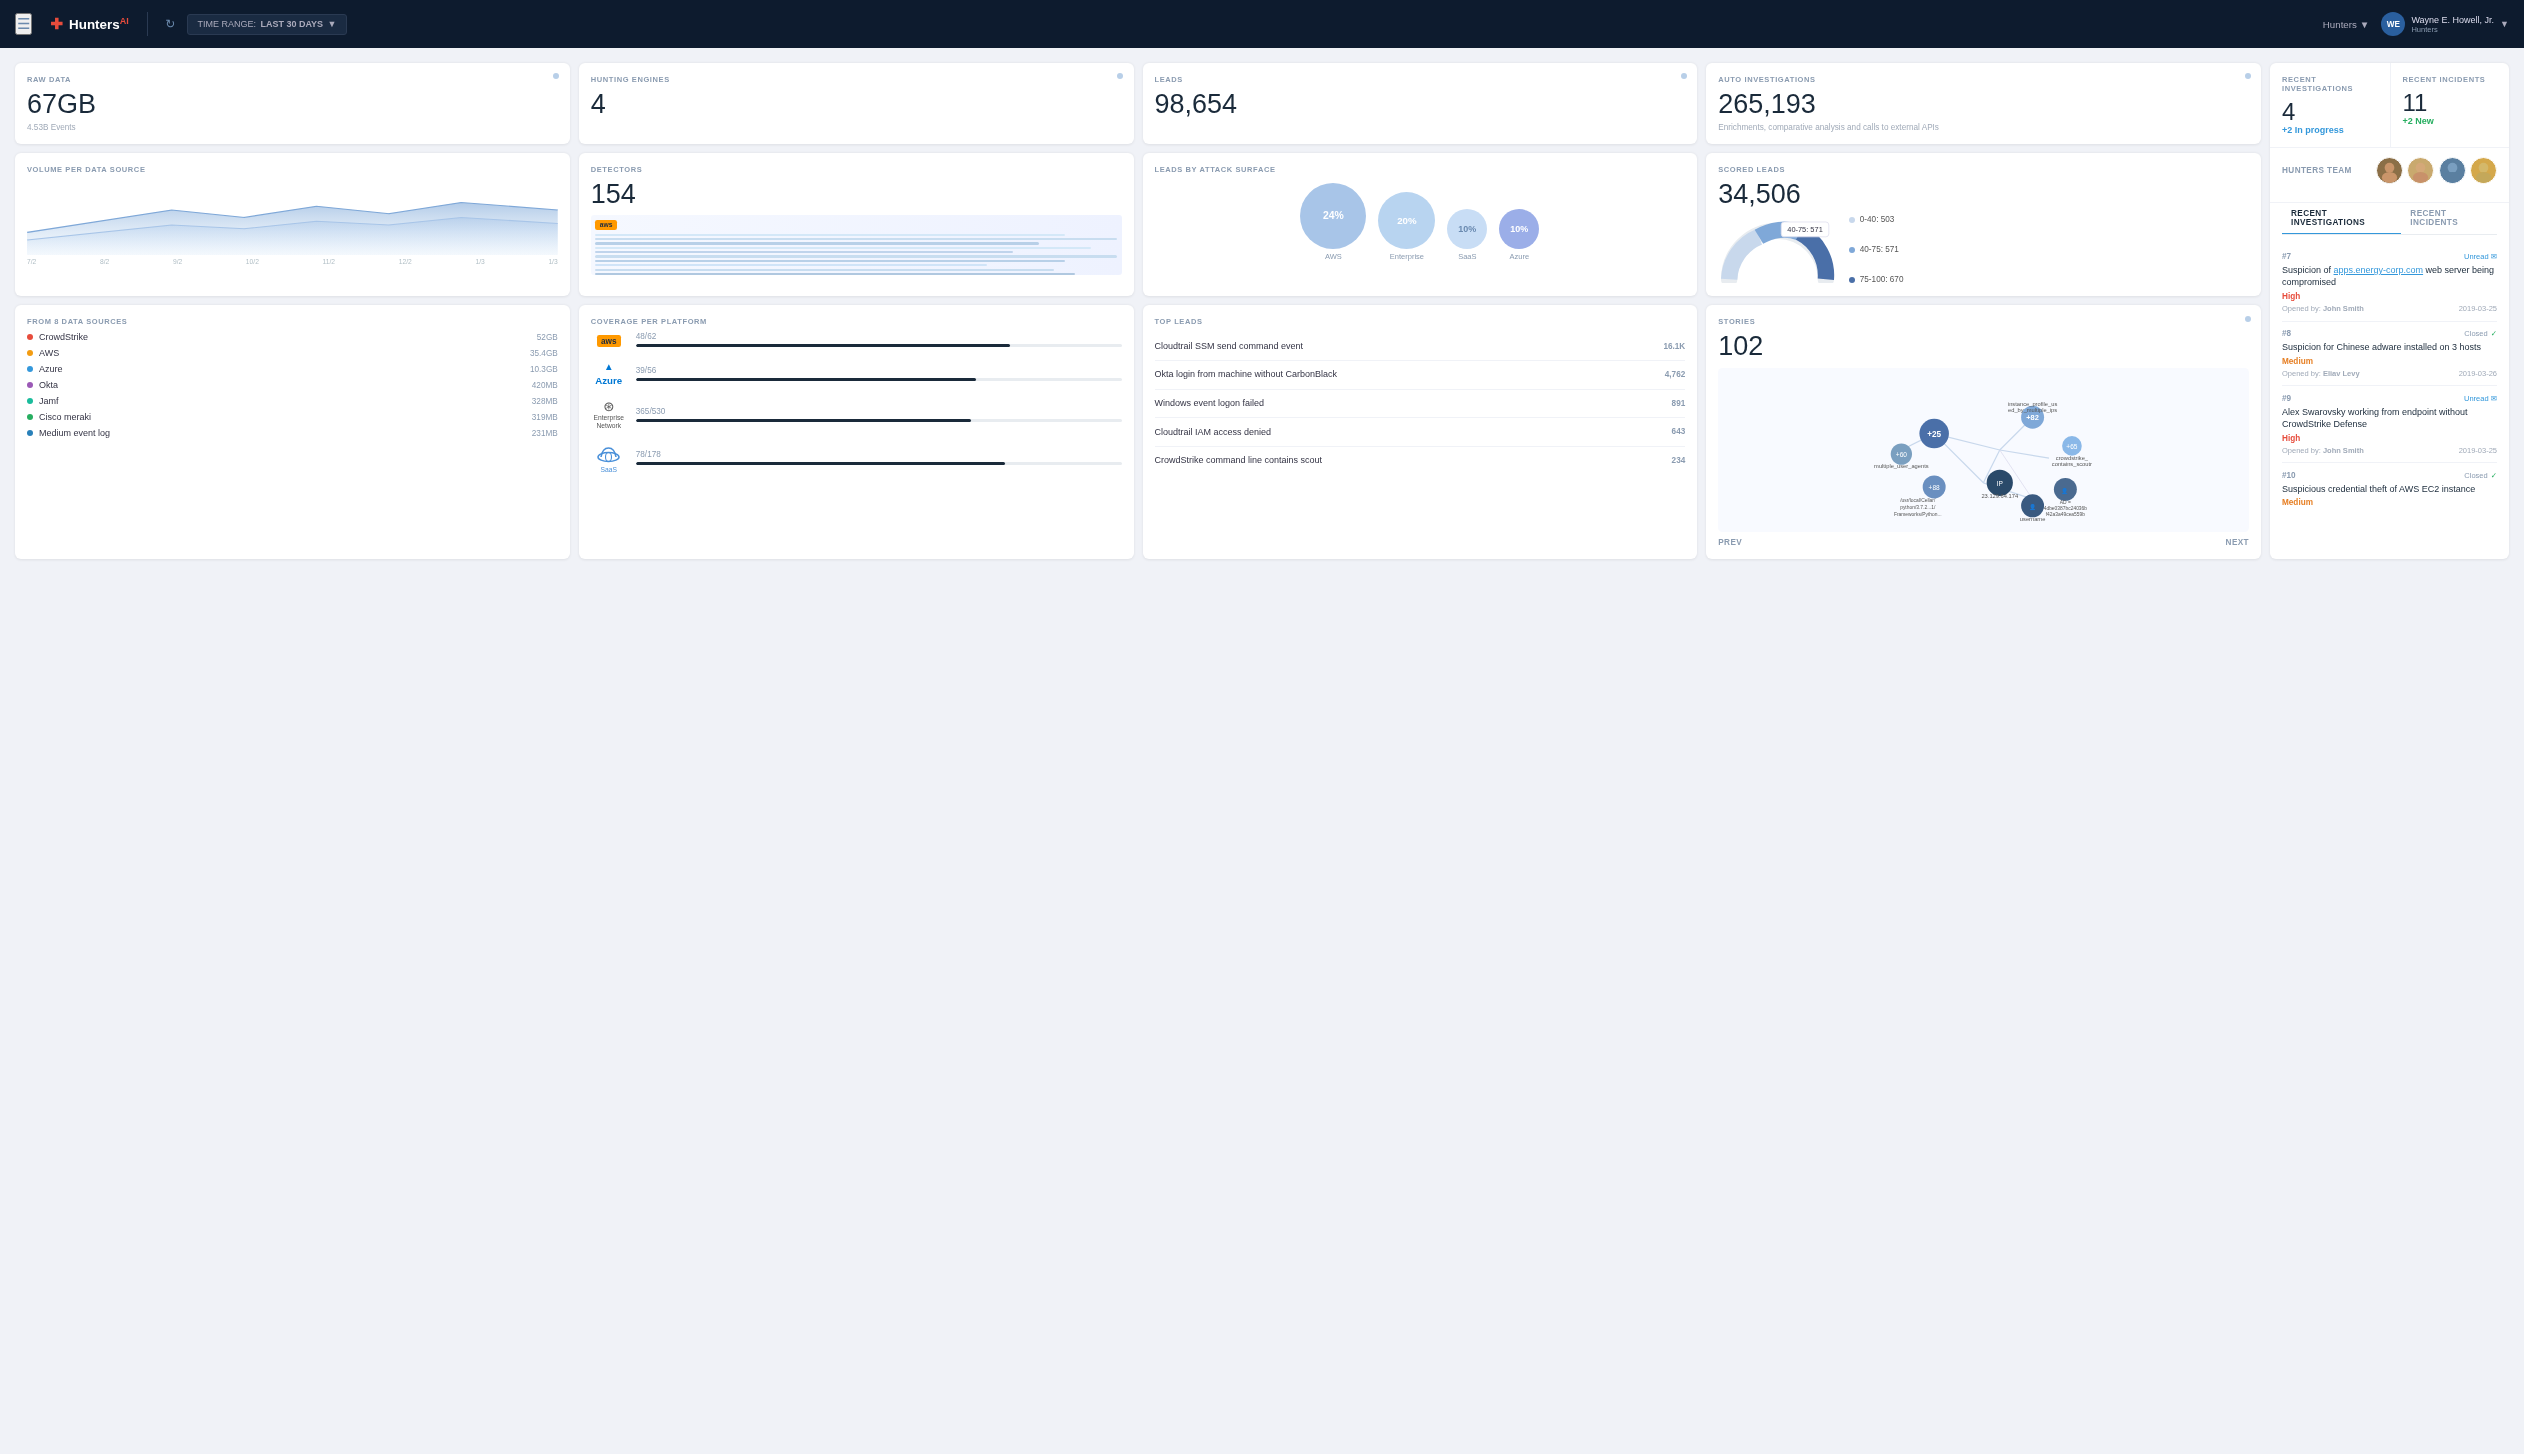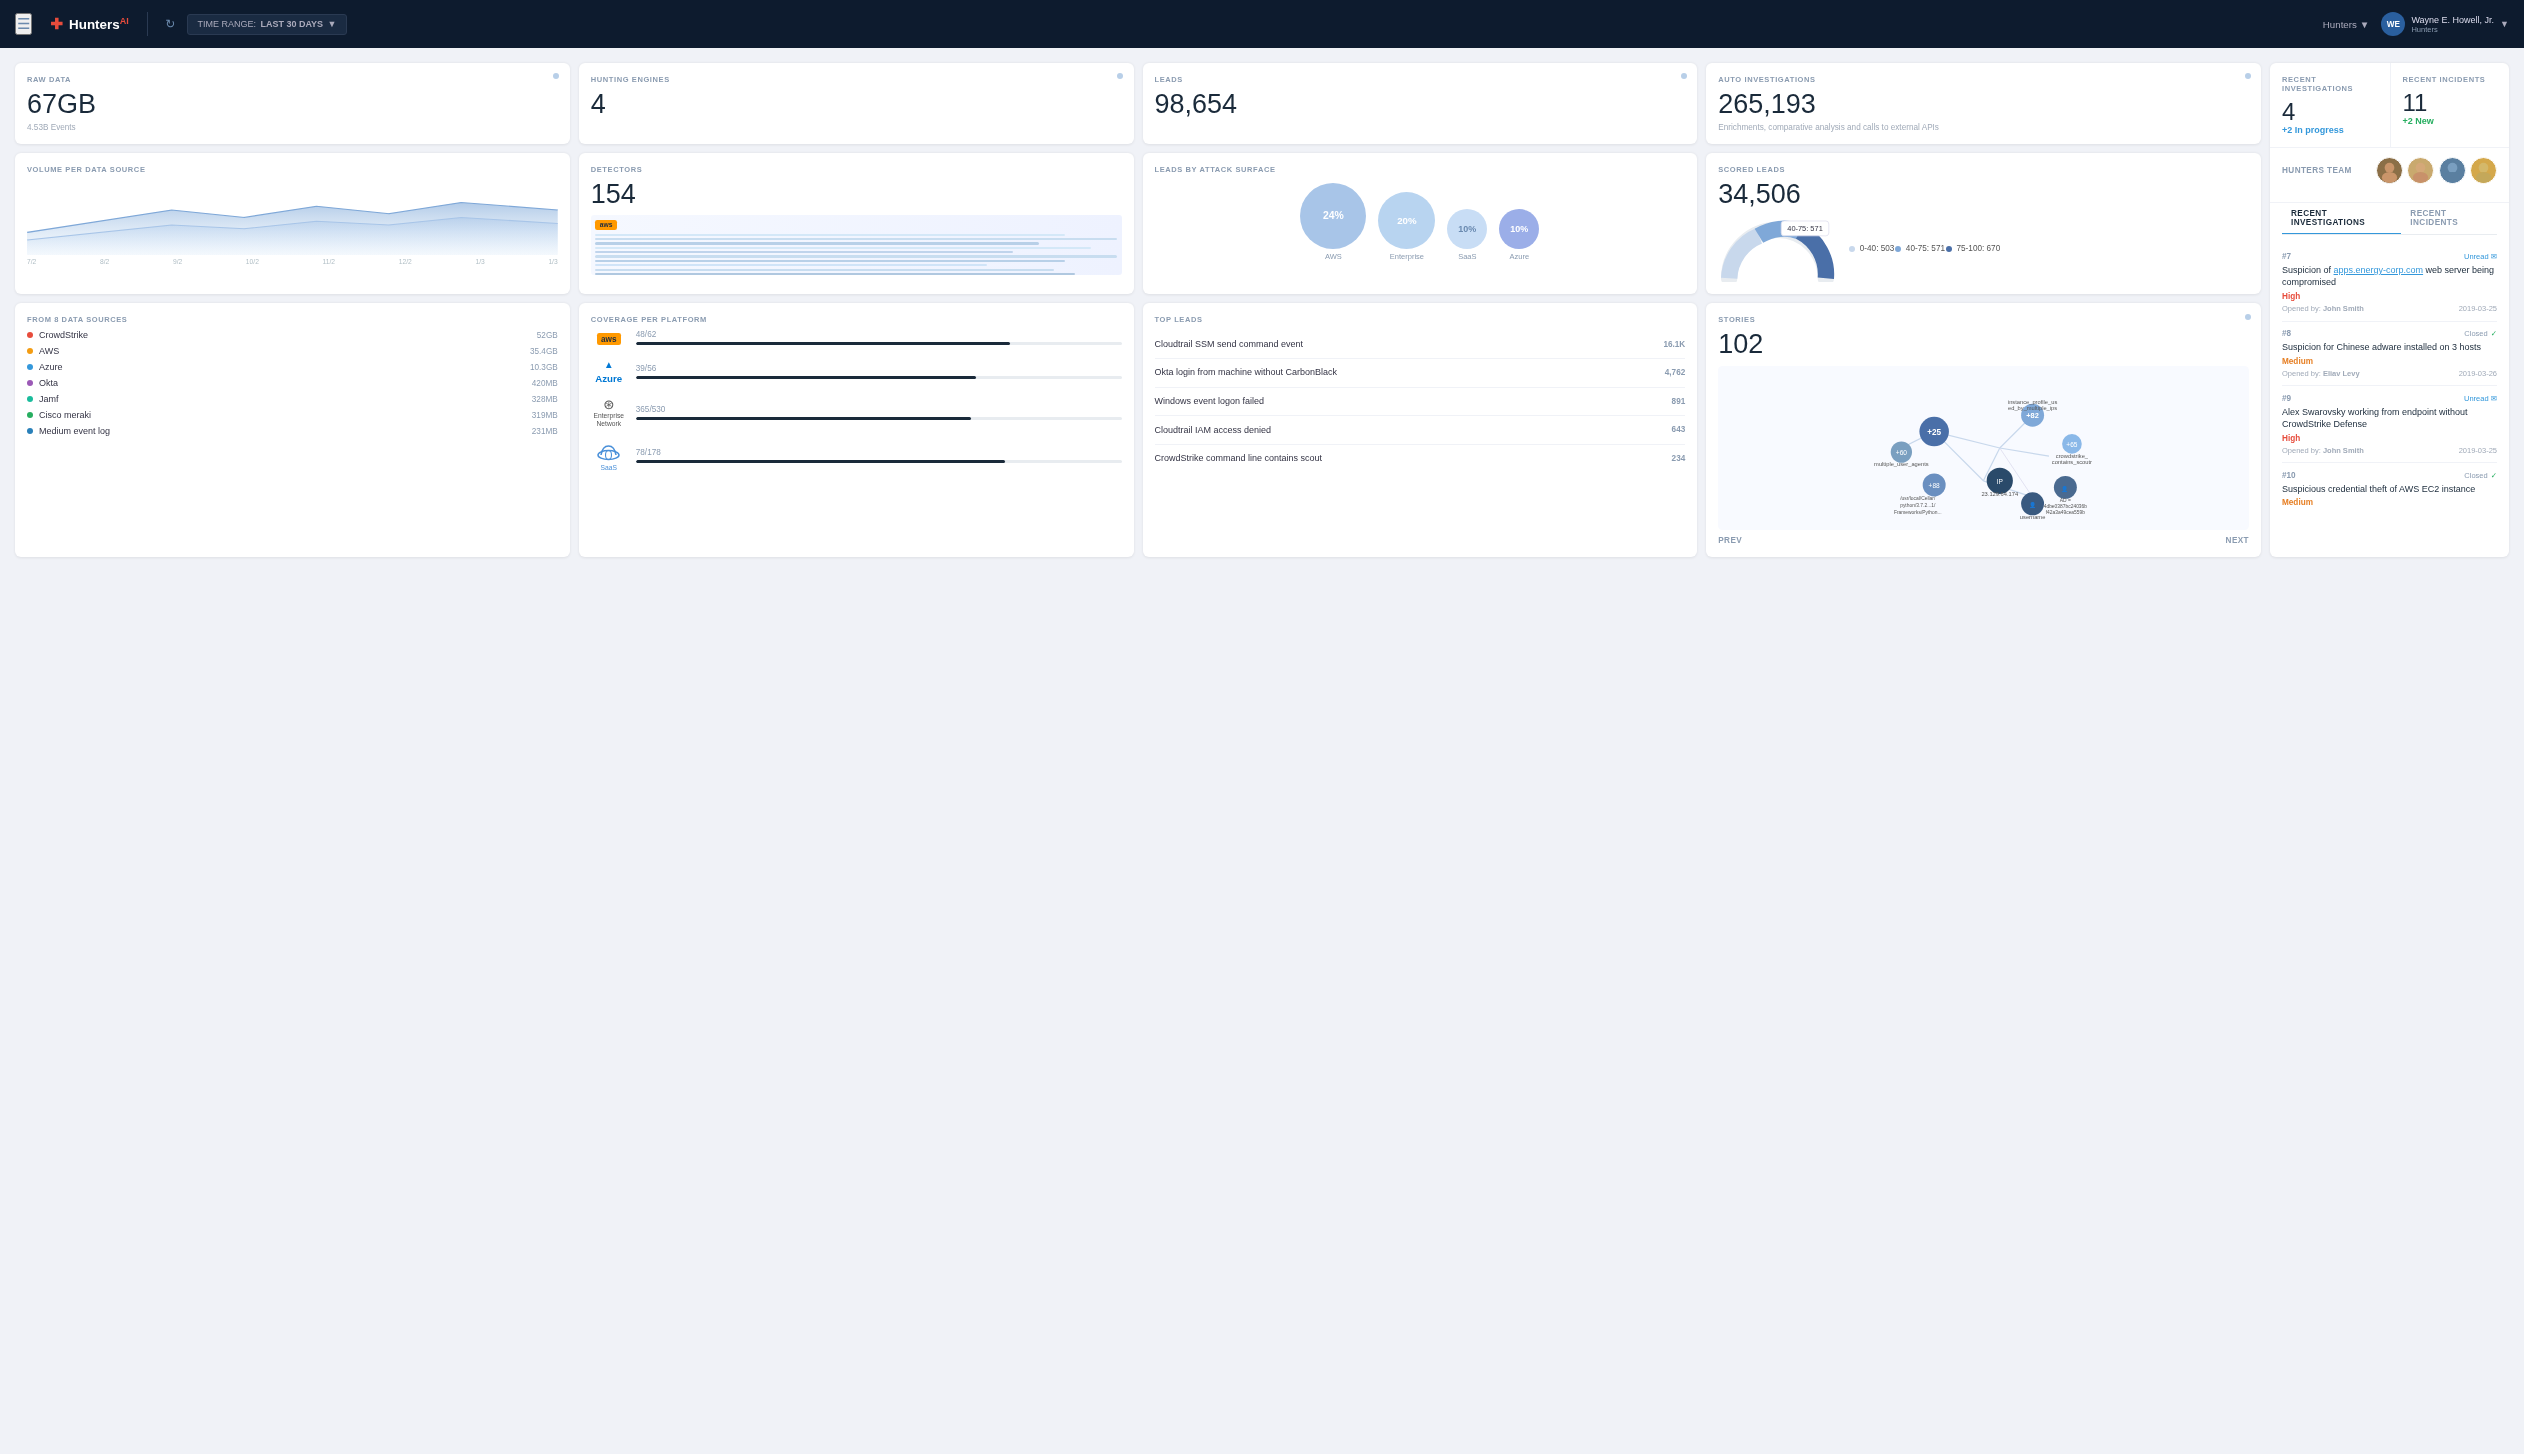--- a/index.html
+++ b/index.html
@@ -62,21 +62,21 @@
 
     
     .bubbles-container { display: flex; align-items: flex-end; gap: 12px; margin-top: 9px; justify-content: center; }
     .bubble { border-radius: 50%; display: flex; align-items: center; justify-content: center; color: #fff; font-size: 9.7px; font-weight: 600; }
     .bubble-label { font-size: 7.5px; color: #8a9bb0; text-align: center; margin-top: 3px; }
     .bubble-col { display: flex; flex-direction: column; align-items: center; }
 
     
     .gauge-container { display: flex; align-items: center; gap: 12px; }
     .gauge-svg { flex-shrink: 0; }
-    .legend-items { display: flex; flex-direction: row; gap: 1px; }
+    .legend-items { display: flex; flex-direction: column; gap: 21px; }
     .legend-item { display: flex; align-items: center; gap: 4.5px; font-size: 8.2px; color: #555; }
     .legend-dot { width: 6px; height: 6px; border-radius: 50%; flex-shrink: 0; }
     .team-header { display: flex; align-items: center; justify-content: space-between; margin-bottom: 9px; }
     .team-label { font-size: 8.2px; font-weight: 600; color: #8a9bb0; letter-spacing: 0.4px; text-transform: uppercase; }
     .avatars { display: flex; gap: 4.5px; }
     .avatar { width: 27px; height: 27px; border-radius: 50%; border: 1.5px solid #fff; overflow: hidden; background: #ddd; display: flex; align-items: center; justify-content: center; font-size: 7.5px; font-weight: 700; }
     .av1 { background: #8b6f47; }
     .av2 { background: #c9a96e; }
     .av3 { background: #5a7fa0; }
     .av4 { background: #d4a84b; }

